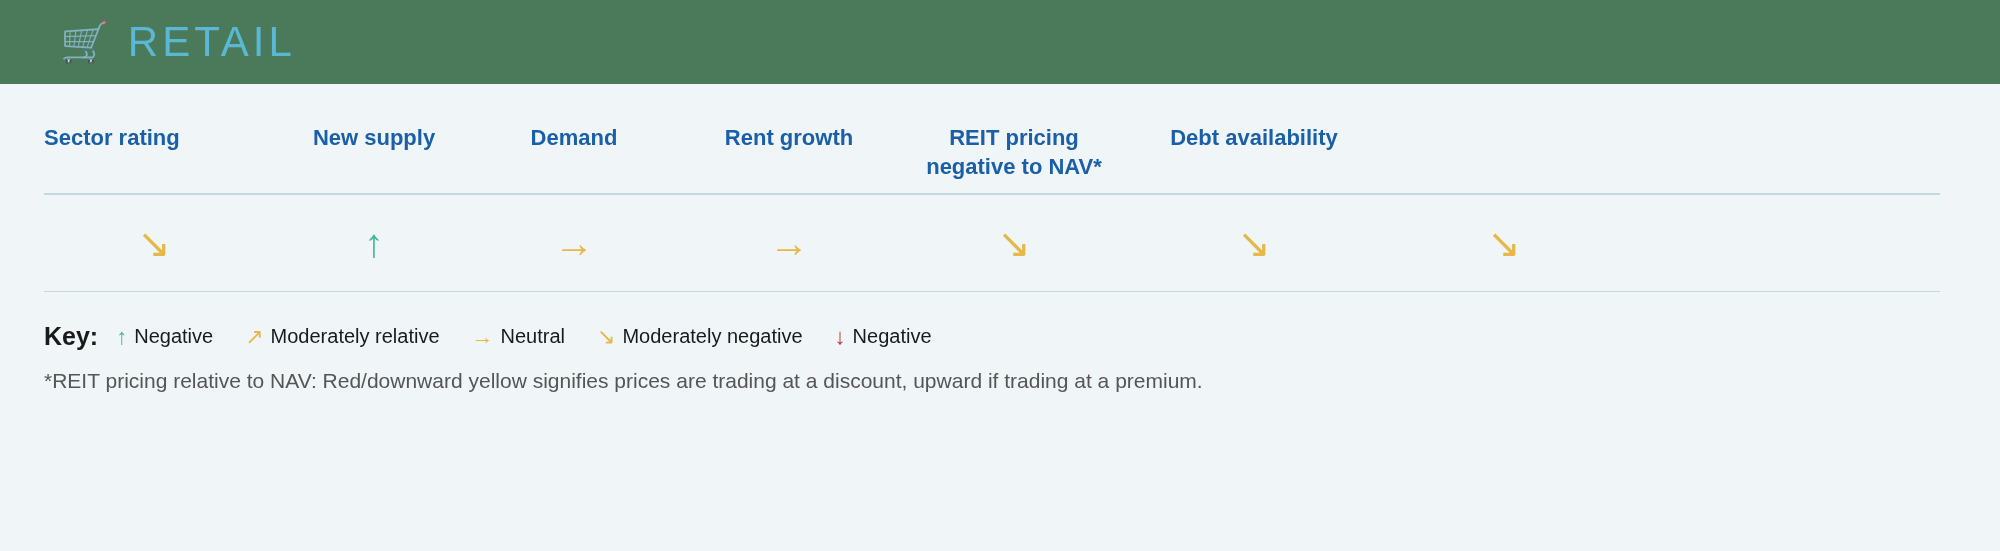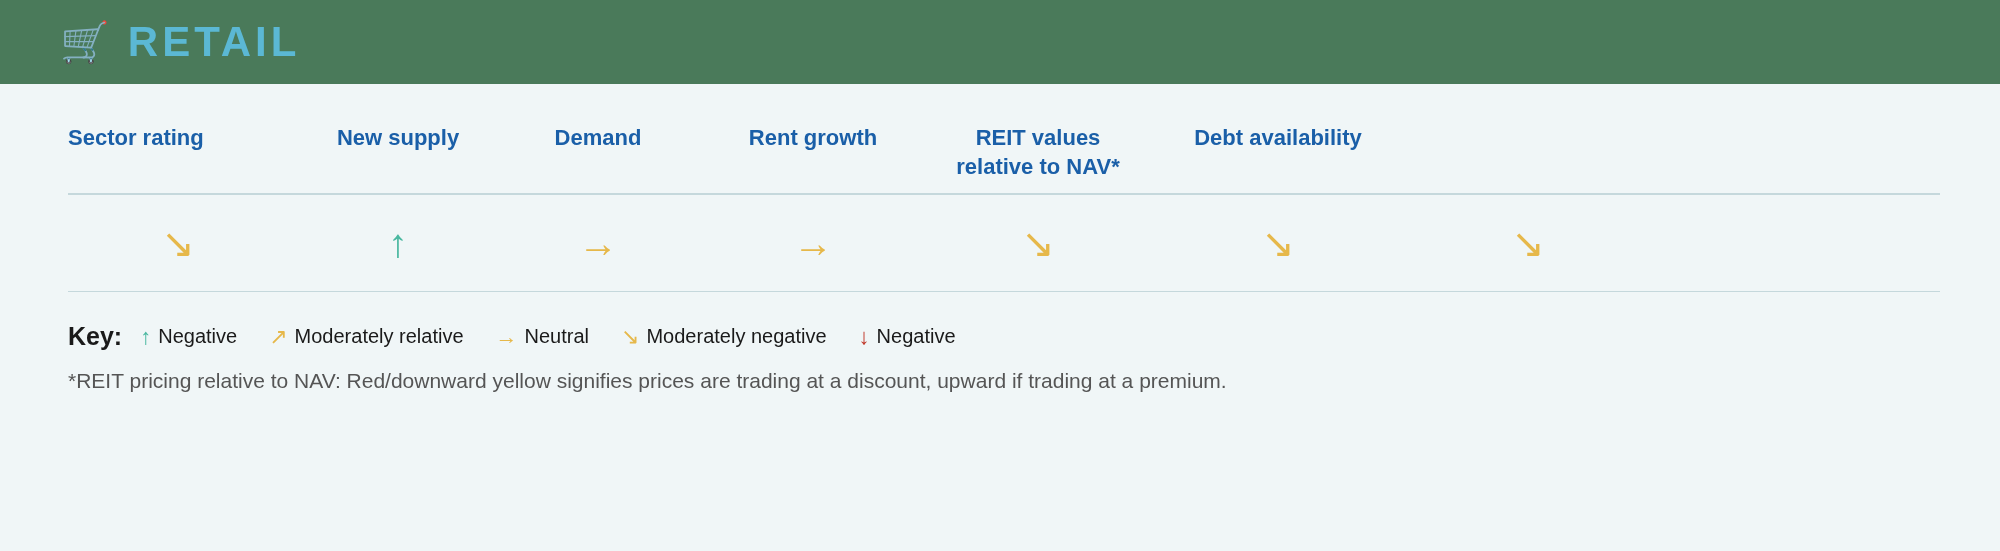--- a/index.html
+++ b/index.html
@@ -25,27 +25,27 @@
 
     .header-icon {
       color: #5bb8d4;
       font-size: 40px;
       line-height: 1;
     }
 
     .header-title {
       color: #5bb8d4;
       font-size: 42px;
-      font-weight: 700;
+      font-weight: 400;
       letter-spacing: 4px;
     }
 
     .main {
       background: #f0f6f7;
-      padding: 40px 60px 30px 68px;
+      padding: 40px 60px 30px 44px;
     }
 
     .table-section {
       width: 100%;
     }
 
     .col-headers {
       display: grid;
       grid-template-columns: 220px 220px 180px 250px 200px 280px 220px;
       gap: 0;
@@ -157,21 +157,21 @@
   <span class="header-title">RETAIL</span>
 </div>
 
 <div class="main">
   <div class="table-section">
     <div class="col-headers">
       <div class="col-header left">Sector rating</div>
       <div class="col-header">New supply</div>
       <div class="col-header">Demand</div>
       <div class="col-header">Rent growth</div>
-      <div class="col-header">REIT values relative to NAV*</div>
+      <div class="col-header">REIT pricing negative to NAV*</div>
       <div class="col-header">Debt availability</div>
     </div>
 
     <div class="arrows-row">
       <div class="arrow-cell arrow-down-diag">↘</div>
       <div class="arrow-cell arrow-up">↑</div>
       <div class="arrow-cell arrow-right">→</div>
       <div class="arrow-cell arrow-right">→</div>
       <div class="arrow-cell arrow-down-diag">↘</div>
       <div class="arrow-cell arrow-down-diag">↘</div>

